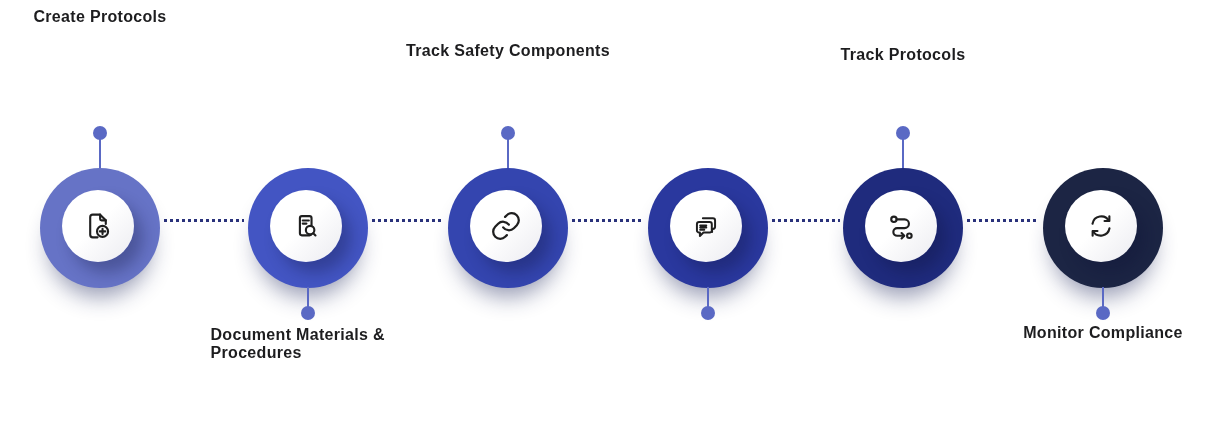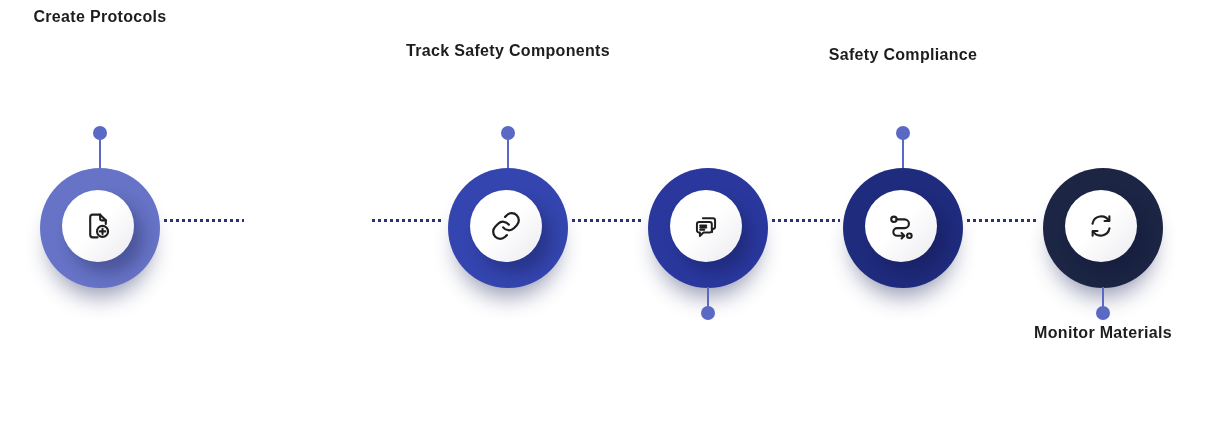--- a/index.html
+++ b/index.html
@@ -85,20 +85,37 @@
         <svg viewBox="0 0 24 24" fill="none" stroke="currentColor" stroke-width="1.5" stroke-linecap="round" stroke-linejoin="round">
           <path d="M17.5 10.5V8l-4-4H8.3A1.8 1.8 0 0 0 6.5 5.8v12.4c0 1 .8 1.8 1.8 1.8h3.4"></path>
           <path d="M13.5 4v3c0 .6.4 1 1 1h3"></path>
           <circle cx="15.2" cy="15.8" r="3.9" fill="#ffffff"></circle>
           <path d="M15.2 13.9v3.8M13.3 15.8h3.8"></path>
         </svg>
       </div>
     </div>
   </div>
 
+  <div class="step s2">
+    <div class="ring" style="background-color: rgb(67, 85, 195);">
+      <div class="disc">
+        <svg viewBox="0 0 24 24" fill="none" stroke="currentColor" stroke-width="1.5" stroke-linecap="round" stroke-linejoin="round">
+          <rect x="7.7" y="5" width="8.2" height="13.6" rx="1.4"></rect>
+          <path d="M9.7 8.1h4.3M9.7 10.3h2.6"></path>
+          <circle cx="14.9" cy="14.9" r="3" fill="#ffffff"></circle>
+          <path d="M17.1 17.1l1.6 1.6"></path>
+        </svg>
+      </div>
+    </div>
+    <div class="stem-bottom">
+      <span class="stem-line" style="background-color: rgb(90, 105, 196);"></span>
+      <span class="stem-dot" style="background-color: rgb(90, 105, 196);"></span>
+    </div>
+    <div class="label">Document Materials &amp; Procedures</div>
+  </div>
 
   <div class="step s3">
     <div class="label">Track Safety Components</div>
     <div class="stem-top">
       <span class="stem-dot" style="background-color: rgb(90, 105, 196);"></span>
       <span class="stem-line" style="background-color: rgb(90, 105, 196);"></span>
     </div>
     <div class="ring" style="background-color: rgb(52, 69, 175);">
       <div class="disc">
         <svg viewBox="0 0 24 24" fill="none" stroke="currentColor" stroke-width="1.6" stroke-linecap="round" stroke-linejoin="round">
@@ -119,21 +136,21 @@
         </svg>
       </div>
     </div>
     <div class="stem-bottom">
       <span class="stem-line" style="background-color: rgb(90, 105, 196);"></span>
       <span class="stem-dot" style="background-color: rgb(90, 105, 196);"></span>
     </div>
   </div>
 
   <div class="step s5">
-    <div class="label">Safety Compliance</div>
+    <div class="label">Track Protocols</div>
     <div class="stem-top">
       <span class="stem-dot" style="background-color: rgb(90, 105, 196);"></span>
       <span class="stem-line" style="background-color: rgb(90, 105, 196);"></span>
     </div>
     <div class="ring" style="background-color: rgb(31, 43, 125);">
       <div class="disc">
         <svg viewBox="0 0 24 24" fill="none" stroke="currentColor" stroke-width="1.5" stroke-linecap="round" stroke-linejoin="round">
           <circle cx="7" cy="7.3" r="1.9"></circle>
           <path d="M8.9 7.3h5.6a3.1 3.1 0 0 1 0 6.2H9.3a2.7 2.7 0 0 0 0 5.4h4.6"></path>
           <path d="M12.4 17l1.9 1.9-1.9 1.9"></path>
@@ -151,16 +168,16 @@
           <path d="M17.9 5.1v3.4h-3.4"></path>
           <path d="M18 13.6a6.3 6.3 0 0 1-11.6 2.1"></path>
           <path d="M6.1 18.9v-3.4h3.4"></path>
         </svg>
       </div>
     </div>
     <div class="stem-bottom">
       <span class="stem-line" style="background-color: rgb(90, 105, 196);"></span>
       <span class="stem-dot" style="background-color: rgb(90, 105, 196);"></span>
     </div>
-    <div class="label">Monitor Materials</div>
+    <div class="label">Monitor Compliance</div>
   </div>
 
 </div>
 
 </body></html>

